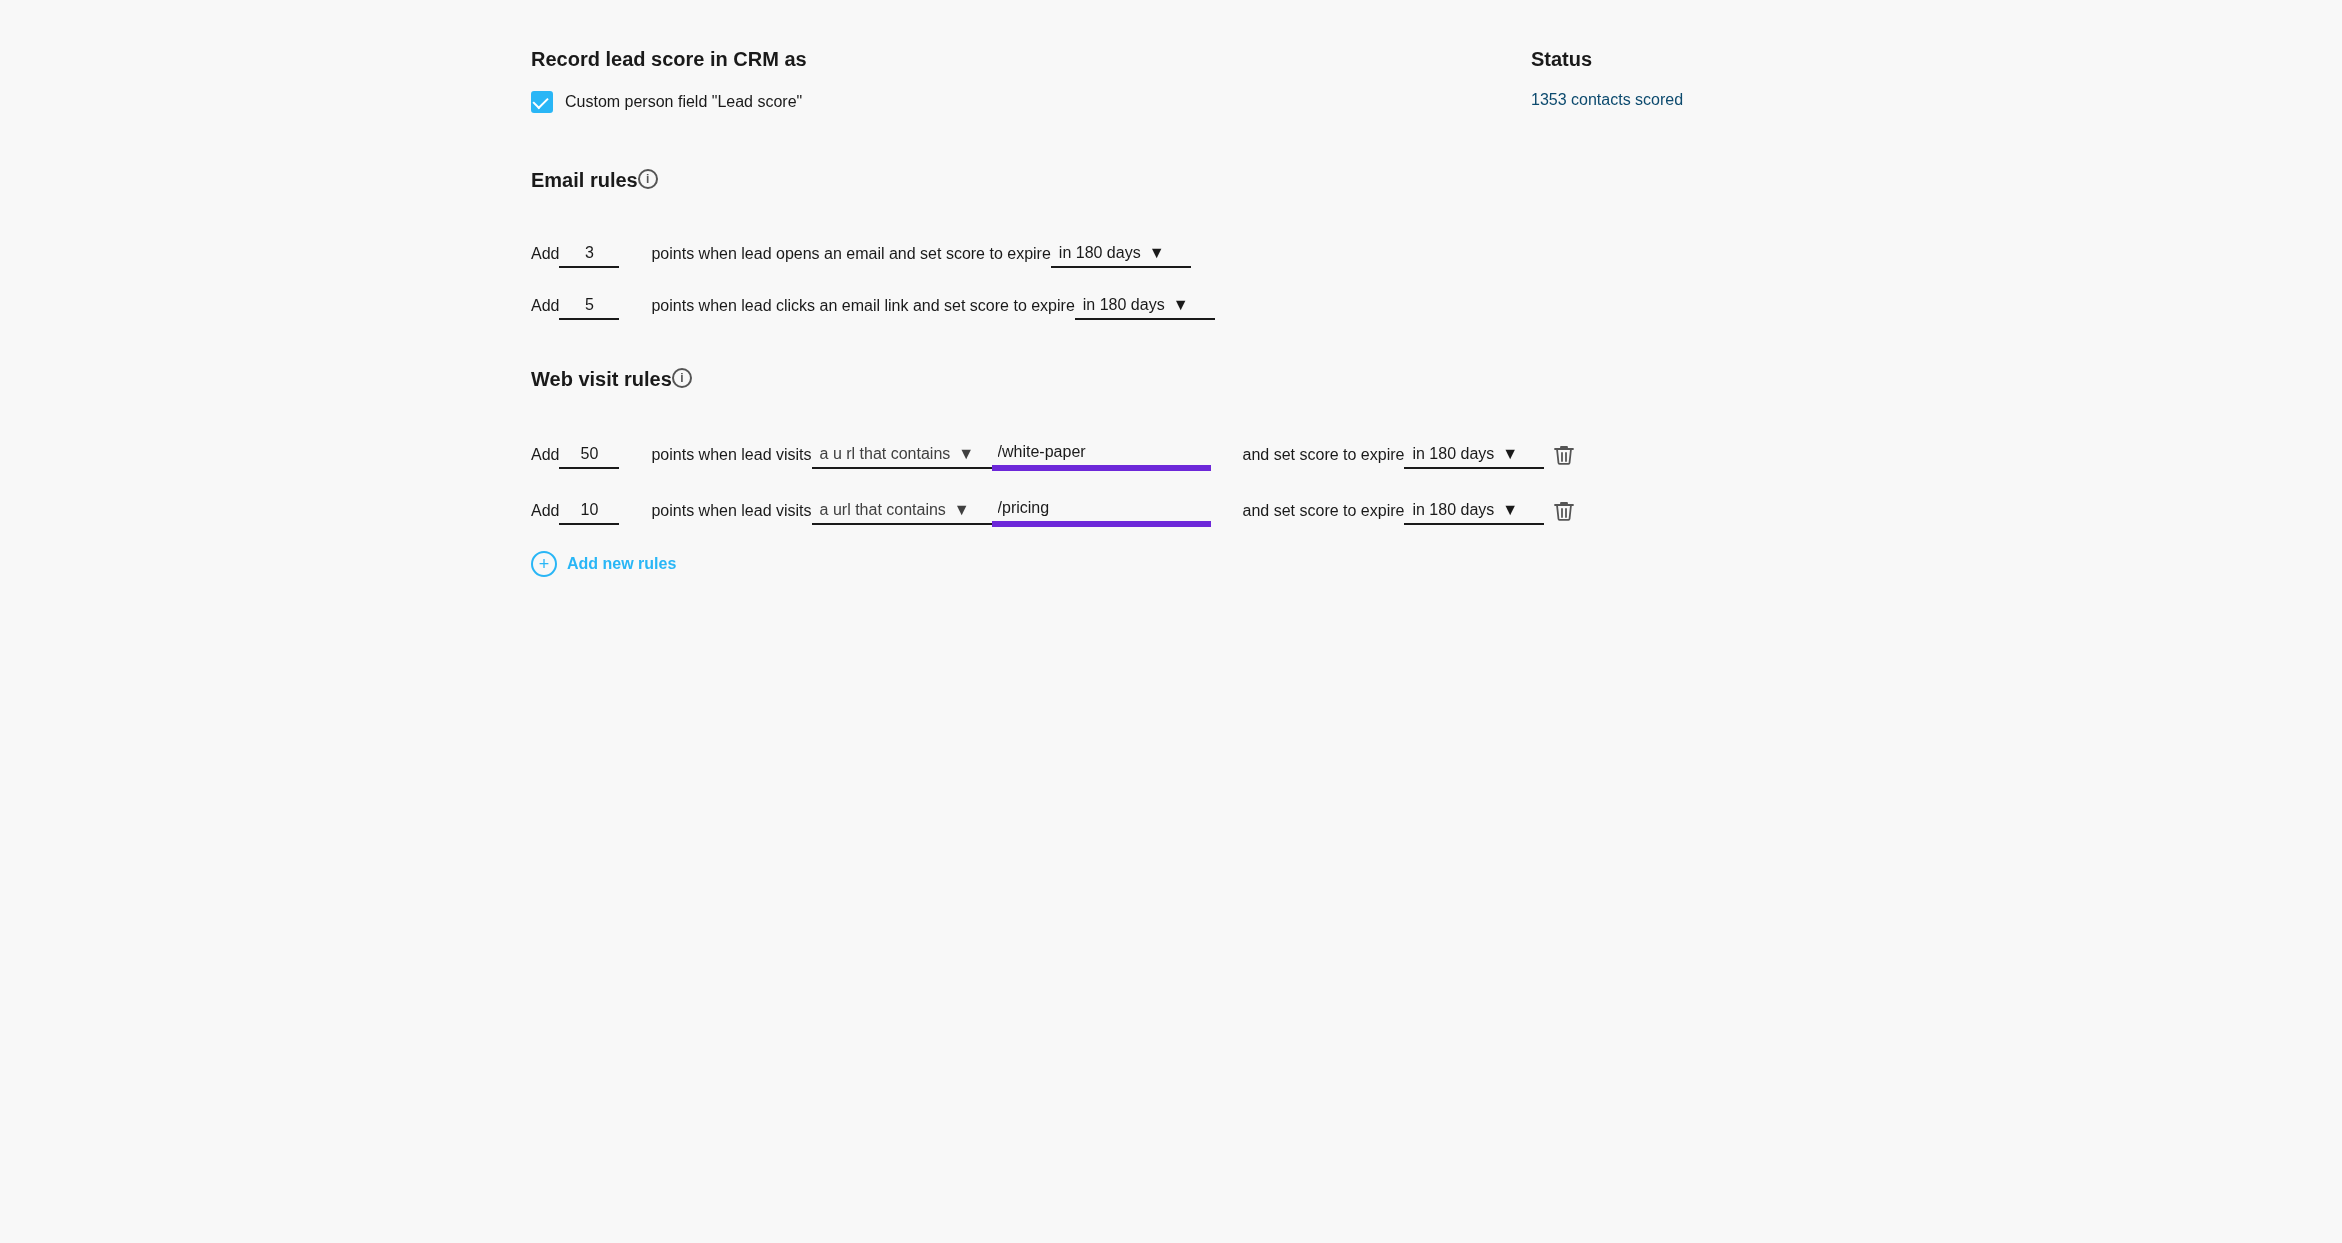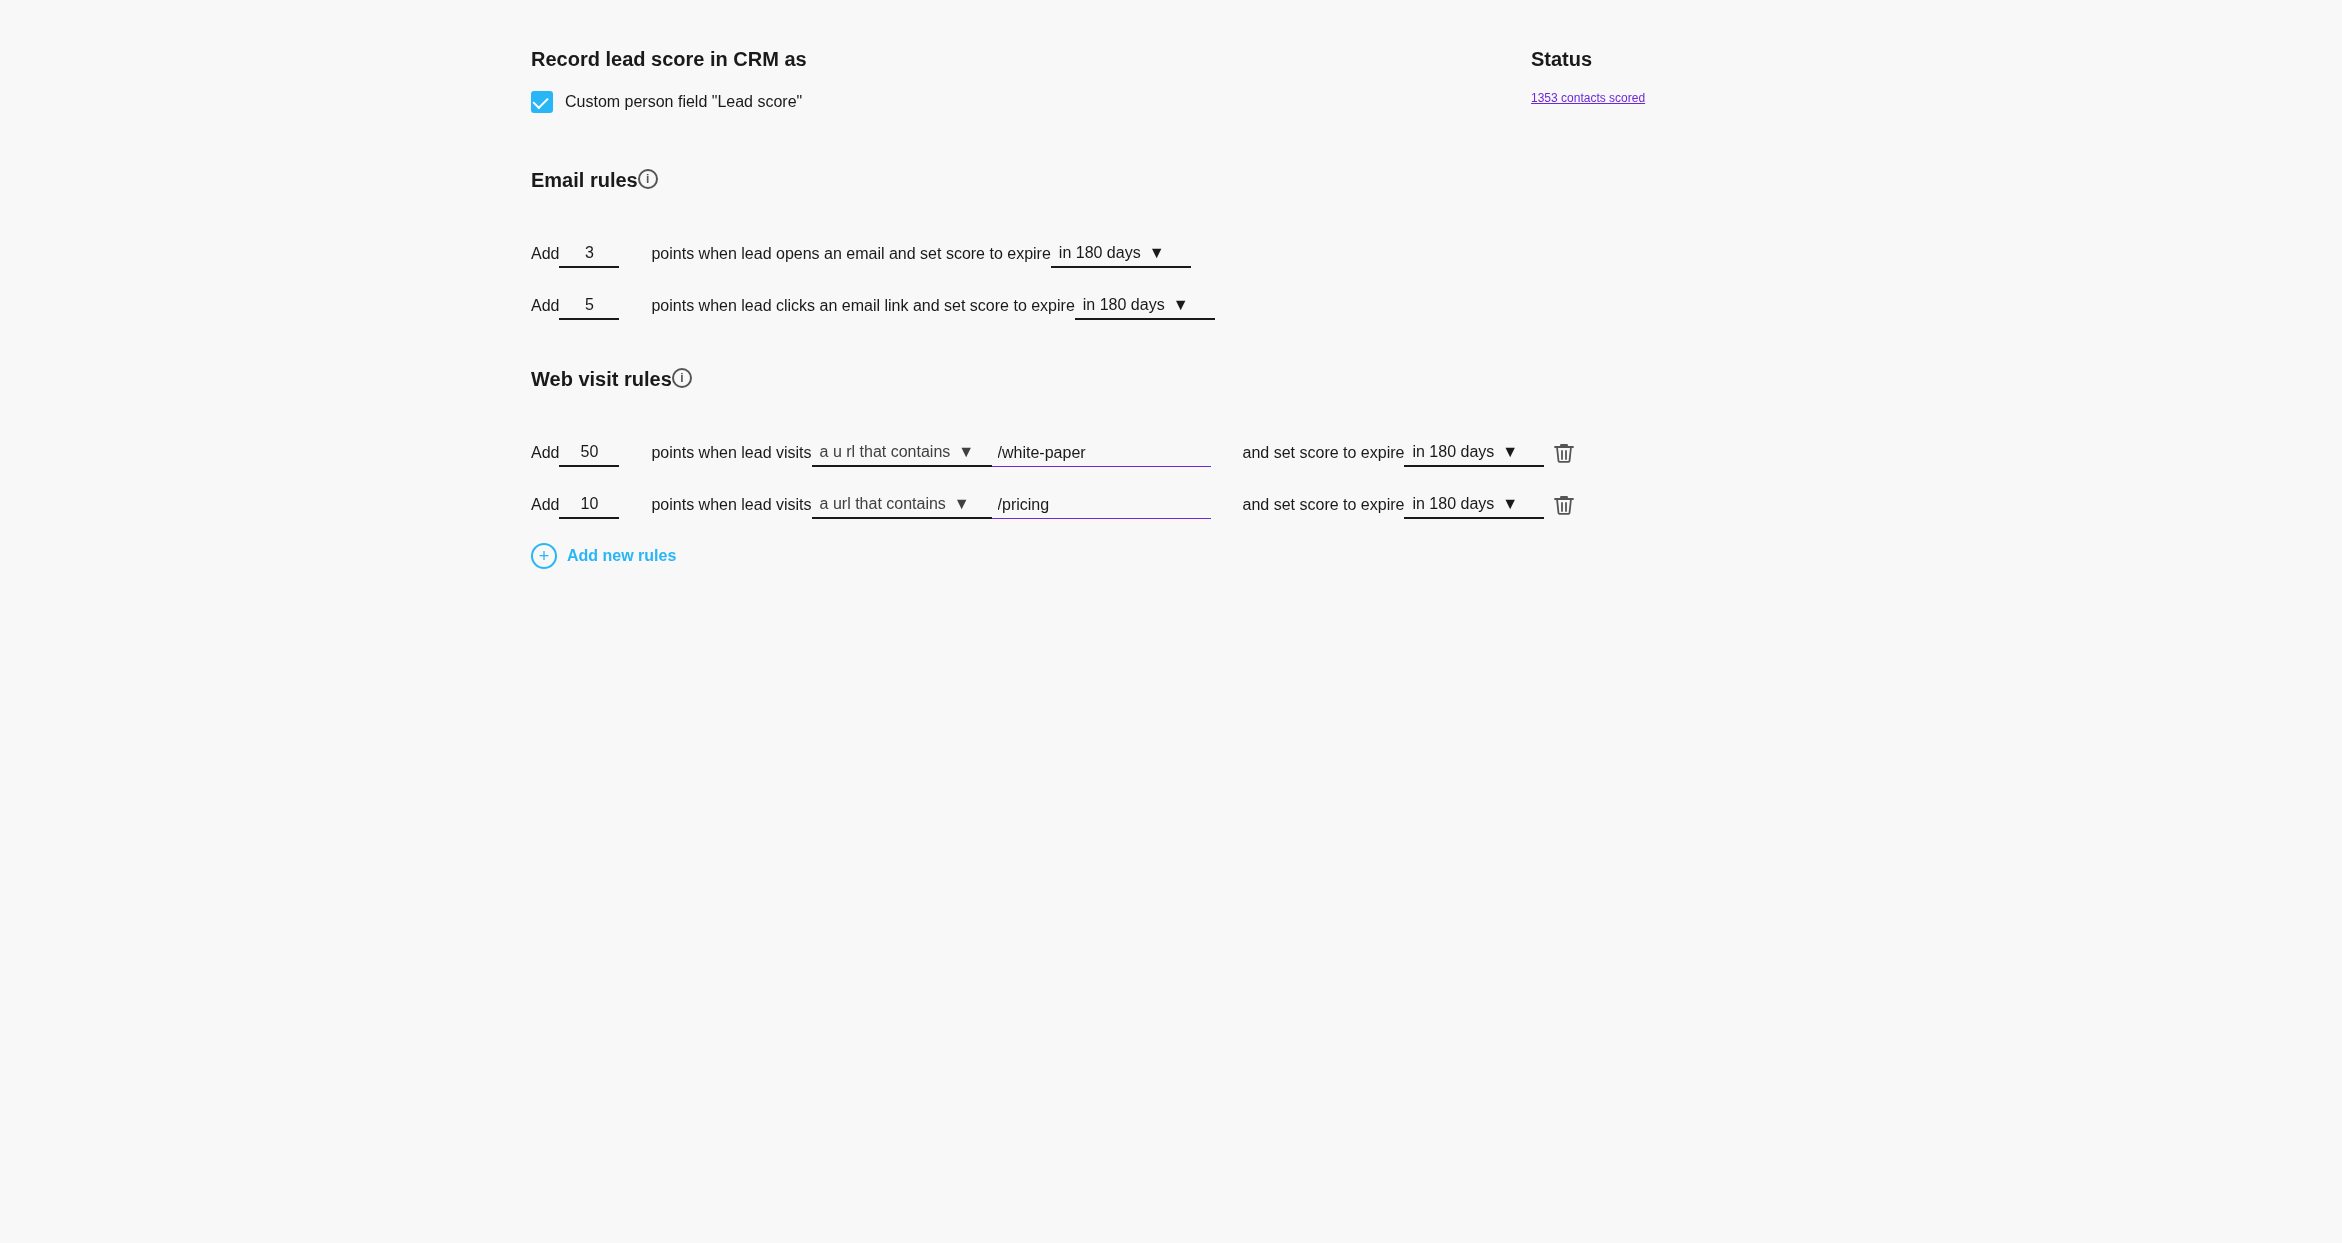--- a/index.html
+++ b/index.html
@@ -72,24 +72,23 @@
       transform: rotate(-45deg) translateY(-2px);
       display: block;
     }
 
     .checkbox-label {
       font-size: 16px;
       color: #1a1a1a;
     }
 
     .status-count {
-      font-size: 12px;
-      color: #6d28d9;
+      font-size: 16px;
+      color: #0c4a6e;
       margin-top: 8px;
-      text-decoration: underline;
     }
 
     .rules-section {
       margin-bottom: 48px;
     }
 
     .rules-title-row {
       display: flex;
       align-items: flex-start;
       gap: 0;
@@ -175,21 +174,21 @@
       min-width: 180px;
     }
 
     .url-select span {
       font-size: 16px;
       color: #404040;
     }
 
     .url-input {
       border: none;
-      border-bottom: 1px solid #6d28d9;
+      border-bottom: 6px solid #6d28d9;
       background: transparent;
       font-size: 16px;
       padding: 4px 6px;
       outline: none;
       color: #1a1a1a;
       min-width: 160px;
     }
 
     .delete-icon {
       width: 24px;

